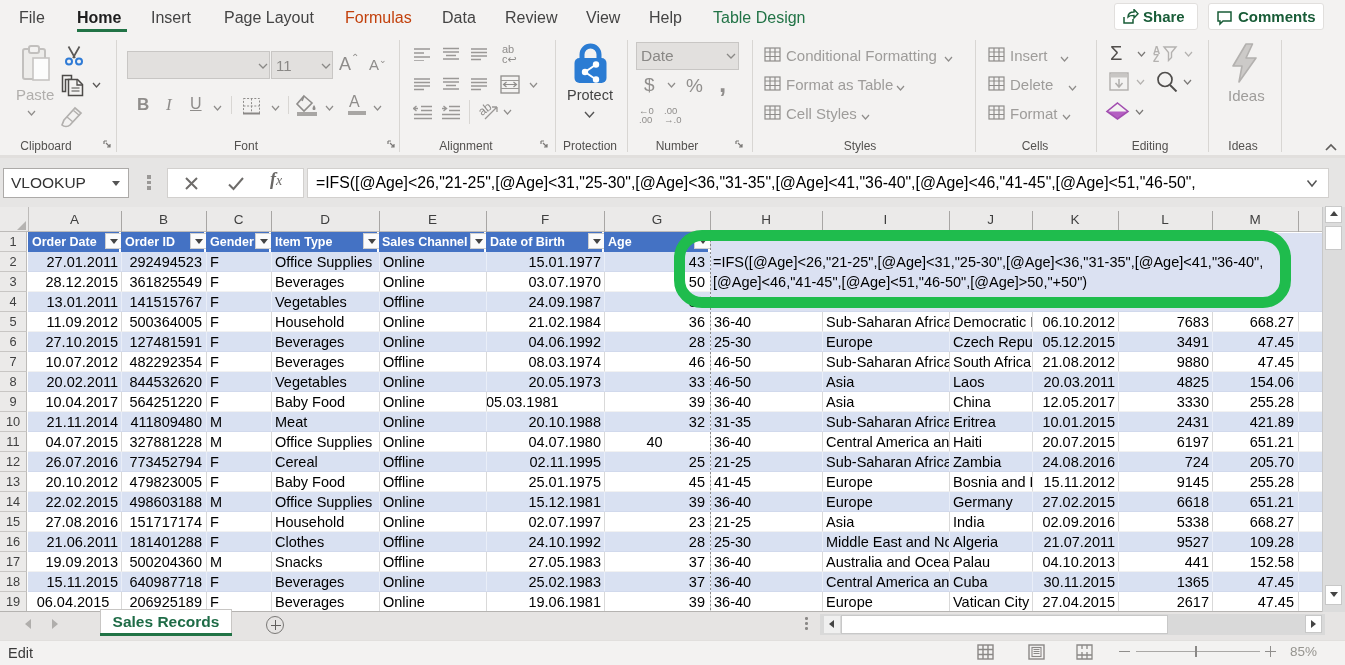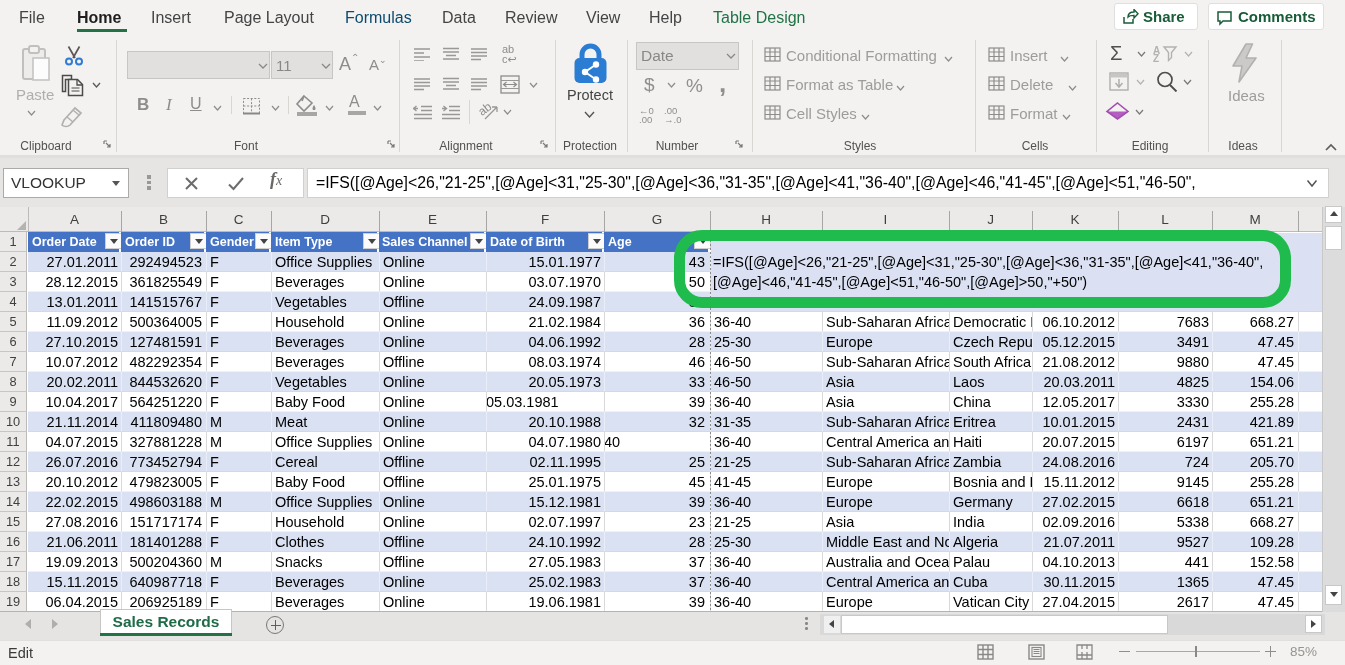--- a/index.html
+++ b/index.html
@@ -12,21 +12,21 @@
 .rowN{position:absolute;font-size:12.8px;color:#3f3f3f;text-align:center;line-height:20px}
 .gi2{stroke:#9a9896;stroke-width:1.4;fill:none}
 .lbl{font-size:15px;color:#9e9c9a}
 </style></head><body>
 
 <div class="ab" style="left:0;top:0;width:1345px;height:33px;background:#f3f2f1"></div>
 <div class="ab tab" style="left:19px;top:9px;color:#444;font-weight:normal">File</div>
 <div class="ab tab" style="left:77px;top:9px;color:#1e1e1e;font-weight:bold">Home</div>
 <div class="ab tab" style="left:151px;top:9px;color:#444;font-weight:normal">Insert</div>
 <div class="ab tab" style="left:224px;top:9px;color:#444;font-weight:normal">Page Layout</div>
-<div class="ab tab" style="left:345px;top:9px;color:#0c4a6e;font-weight:normal">Formulas</div>
+<div class="ab tab" style="left:345px;top:9px;color:#c2410c;font-weight:normal">Formulas</div>
 <div class="ab tab" style="left:442px;top:9px;color:#444;font-weight:normal">Data</div>
 <div class="ab tab" style="left:505px;top:9px;color:#444;font-weight:normal">Review</div>
 <div class="ab tab" style="left:586px;top:9px;color:#444;font-weight:normal">View</div>
 <div class="ab tab" style="left:649px;top:9px;color:#444;font-weight:normal">Help</div>
 <div class="ab tab" style="left:713px;top:9px;color:#217346;font-weight:normal">Table Design</div>
 <div class="ab" style="left:77px;top:29px;width:50px;height:3px;background:#217346"></div>
 <div class="ab" style="left:1114px;top:3px;width:84px;height:27px;background:#fff;border:1px solid #e1dfdd;border-radius:3px"></div>
 <svg class="ab" style="left:1122px;top:9px" width="17" height="17" viewBox="0 0 17 17">
     <path d="M2 8 v6 h9 v-4" fill="none" stroke="#185c37" stroke-width="1.5"></path>
     <path d="M6 8 c0-3 2-5 6-5 l0-2.5 4 4.2-4 4.2 0-2.5 c-3 0-5 .6-6 1.6z" fill="none" stroke="#185c37" stroke-width="1.4"></path>
@@ -616,21 +616,21 @@
 <div class="ab" style="left:1212px;top:412px;width:1px;height:20px;background:#e9eef8"></div>
 <div class="ab" style="left:1298px;top:412px;width:1px;height:20px;background:#e9eef8"></div>
 <div class="ab" style="left:28px;top:431px;width:1294px;height:1px;background:#cdd6ea;opacity:.7"></div>
 <div class="ab" style="left:28px;top:432px;width:1294px;height:20px;background:#ffffff"></div>
 <div class="cell" style="left:28px;top:432px;width:93px;height:20px;text-align:right;padding-right:3px">04.07.2015</div>
 <div class="cell" style="left:121px;top:432px;width:85px;height:20px;text-align:right;padding-right:4px">327881228</div>
 <div class="cell" style="left:206px;top:432px;width:65px;height:20px;text-align:left;padding-left:4px">M</div>
 <div class="cell" style="left:271px;top:432px;width:108px;height:20px;text-align:left;padding-left:4px">Office Supplies</div>
 <div class="cell" style="left:379px;top:432px;width:107px;height:20px;text-align:left;padding-left:4px">Online</div>
 <div class="cell" style="left:486px;top:432px;width:118px;height:20px;text-align:right;padding-right:3px">04.07.1980</div>
-<div class="cell" style="left:604px;top:432px;width:106px;height:20px;text-align:left;padding-right:5px">40</div>
+<div class="cell" style="left:604px;top:432px;width:106px;height:20px;text-align:center;padding-right:5px">40</div>
 <div class="cell" style="left:710px;top:432px;width:112px;height:20px;text-align:left;padding-left:4px">36-40</div>
 <div class="cell" style="left:822px;top:432px;width:127px;height:20px;text-align:left;padding-left:4px">Central America and the C</div>
 <div class="cell" style="left:949px;top:432px;width:83px;height:20px;text-align:left;padding-left:4px">Haiti</div>
 <div class="cell" style="left:1032px;top:432px;width:86px;height:20px;text-align:right;padding-right:3px">20.07.2015</div>
 <div class="cell" style="left:1118px;top:432px;width:94px;height:20px;text-align:right;padding-right:3px">6197</div>
 <div class="cell" style="left:1212px;top:432px;width:86px;height:20px;text-align:right;padding-right:4px">651.21</div>
 <div class="ab" style="left:121px;top:432px;width:1px;height:20px;background:#d9d9d9"></div>
 <div class="ab" style="left:206px;top:432px;width:1px;height:20px;background:#d9d9d9"></div>
 <div class="ab" style="left:271px;top:432px;width:1px;height:20px;background:#d9d9d9"></div>
 <div class="ab" style="left:379px;top:432px;width:1px;height:20px;background:#d9d9d9"></div>
@@ -834,21 +834,21 @@
 <div class="ab" style="left:604px;top:572px;width:1px;height:20px;background:#e9eef8"></div>
 <div class="ab" style="left:710px;top:572px;width:1px;height:20px;background:#e9eef8"></div>
 <div class="ab" style="left:822px;top:572px;width:1px;height:20px;background:#e9eef8"></div>
 <div class="ab" style="left:949px;top:572px;width:1px;height:20px;background:#e9eef8"></div>
 <div class="ab" style="left:1032px;top:572px;width:1px;height:20px;background:#e9eef8"></div>
 <div class="ab" style="left:1118px;top:572px;width:1px;height:20px;background:#e9eef8"></div>
 <div class="ab" style="left:1212px;top:572px;width:1px;height:20px;background:#e9eef8"></div>
 <div class="ab" style="left:1298px;top:572px;width:1px;height:20px;background:#e9eef8"></div>
 <div class="ab" style="left:28px;top:591px;width:1294px;height:1px;background:#cdd6ea;opacity:.7"></div>
 <div class="ab" style="left:28px;top:592px;width:1294px;height:20px;background:#ffffff"></div>
-<div class="cell" style="left:28px;top:592px;width:93px;height:20px;text-align:right;padding-right:3px">06.04.2015</div>
+<div class="cell" style="left:28px;top:592px;width:93px;height:20px;text-align:center;padding-right:3px">06.04.2015</div>
 <div class="cell" style="left:121px;top:592px;width:85px;height:20px;text-align:right;padding-right:4px">206925189</div>
 <div class="cell" style="left:206px;top:592px;width:65px;height:20px;text-align:left;padding-left:4px">F</div>
 <div class="cell" style="left:271px;top:592px;width:108px;height:20px;text-align:left;padding-left:4px">Beverages</div>
 <div class="cell" style="left:379px;top:592px;width:107px;height:20px;text-align:left;padding-left:4px">Online</div>
 <div class="cell" style="left:486px;top:592px;width:118px;height:20px;text-align:right;padding-right:3px">19.06.1981</div>
 <div class="cell" style="left:604px;top:592px;width:106px;height:20px;text-align:right;padding-right:5px">39</div>
 <div class="cell" style="left:710px;top:592px;width:112px;height:20px;text-align:left;padding-left:4px">36-40</div>
 <div class="cell" style="left:822px;top:592px;width:127px;height:20px;text-align:left;padding-left:4px">Europe</div>
 <div class="cell" style="left:949px;top:592px;width:83px;height:20px;text-align:left;padding-left:4px">Vatican City</div>
 <div class="cell" style="left:1032px;top:592px;width:86px;height:20px;text-align:right;padding-right:3px">27.04.2015</div>

